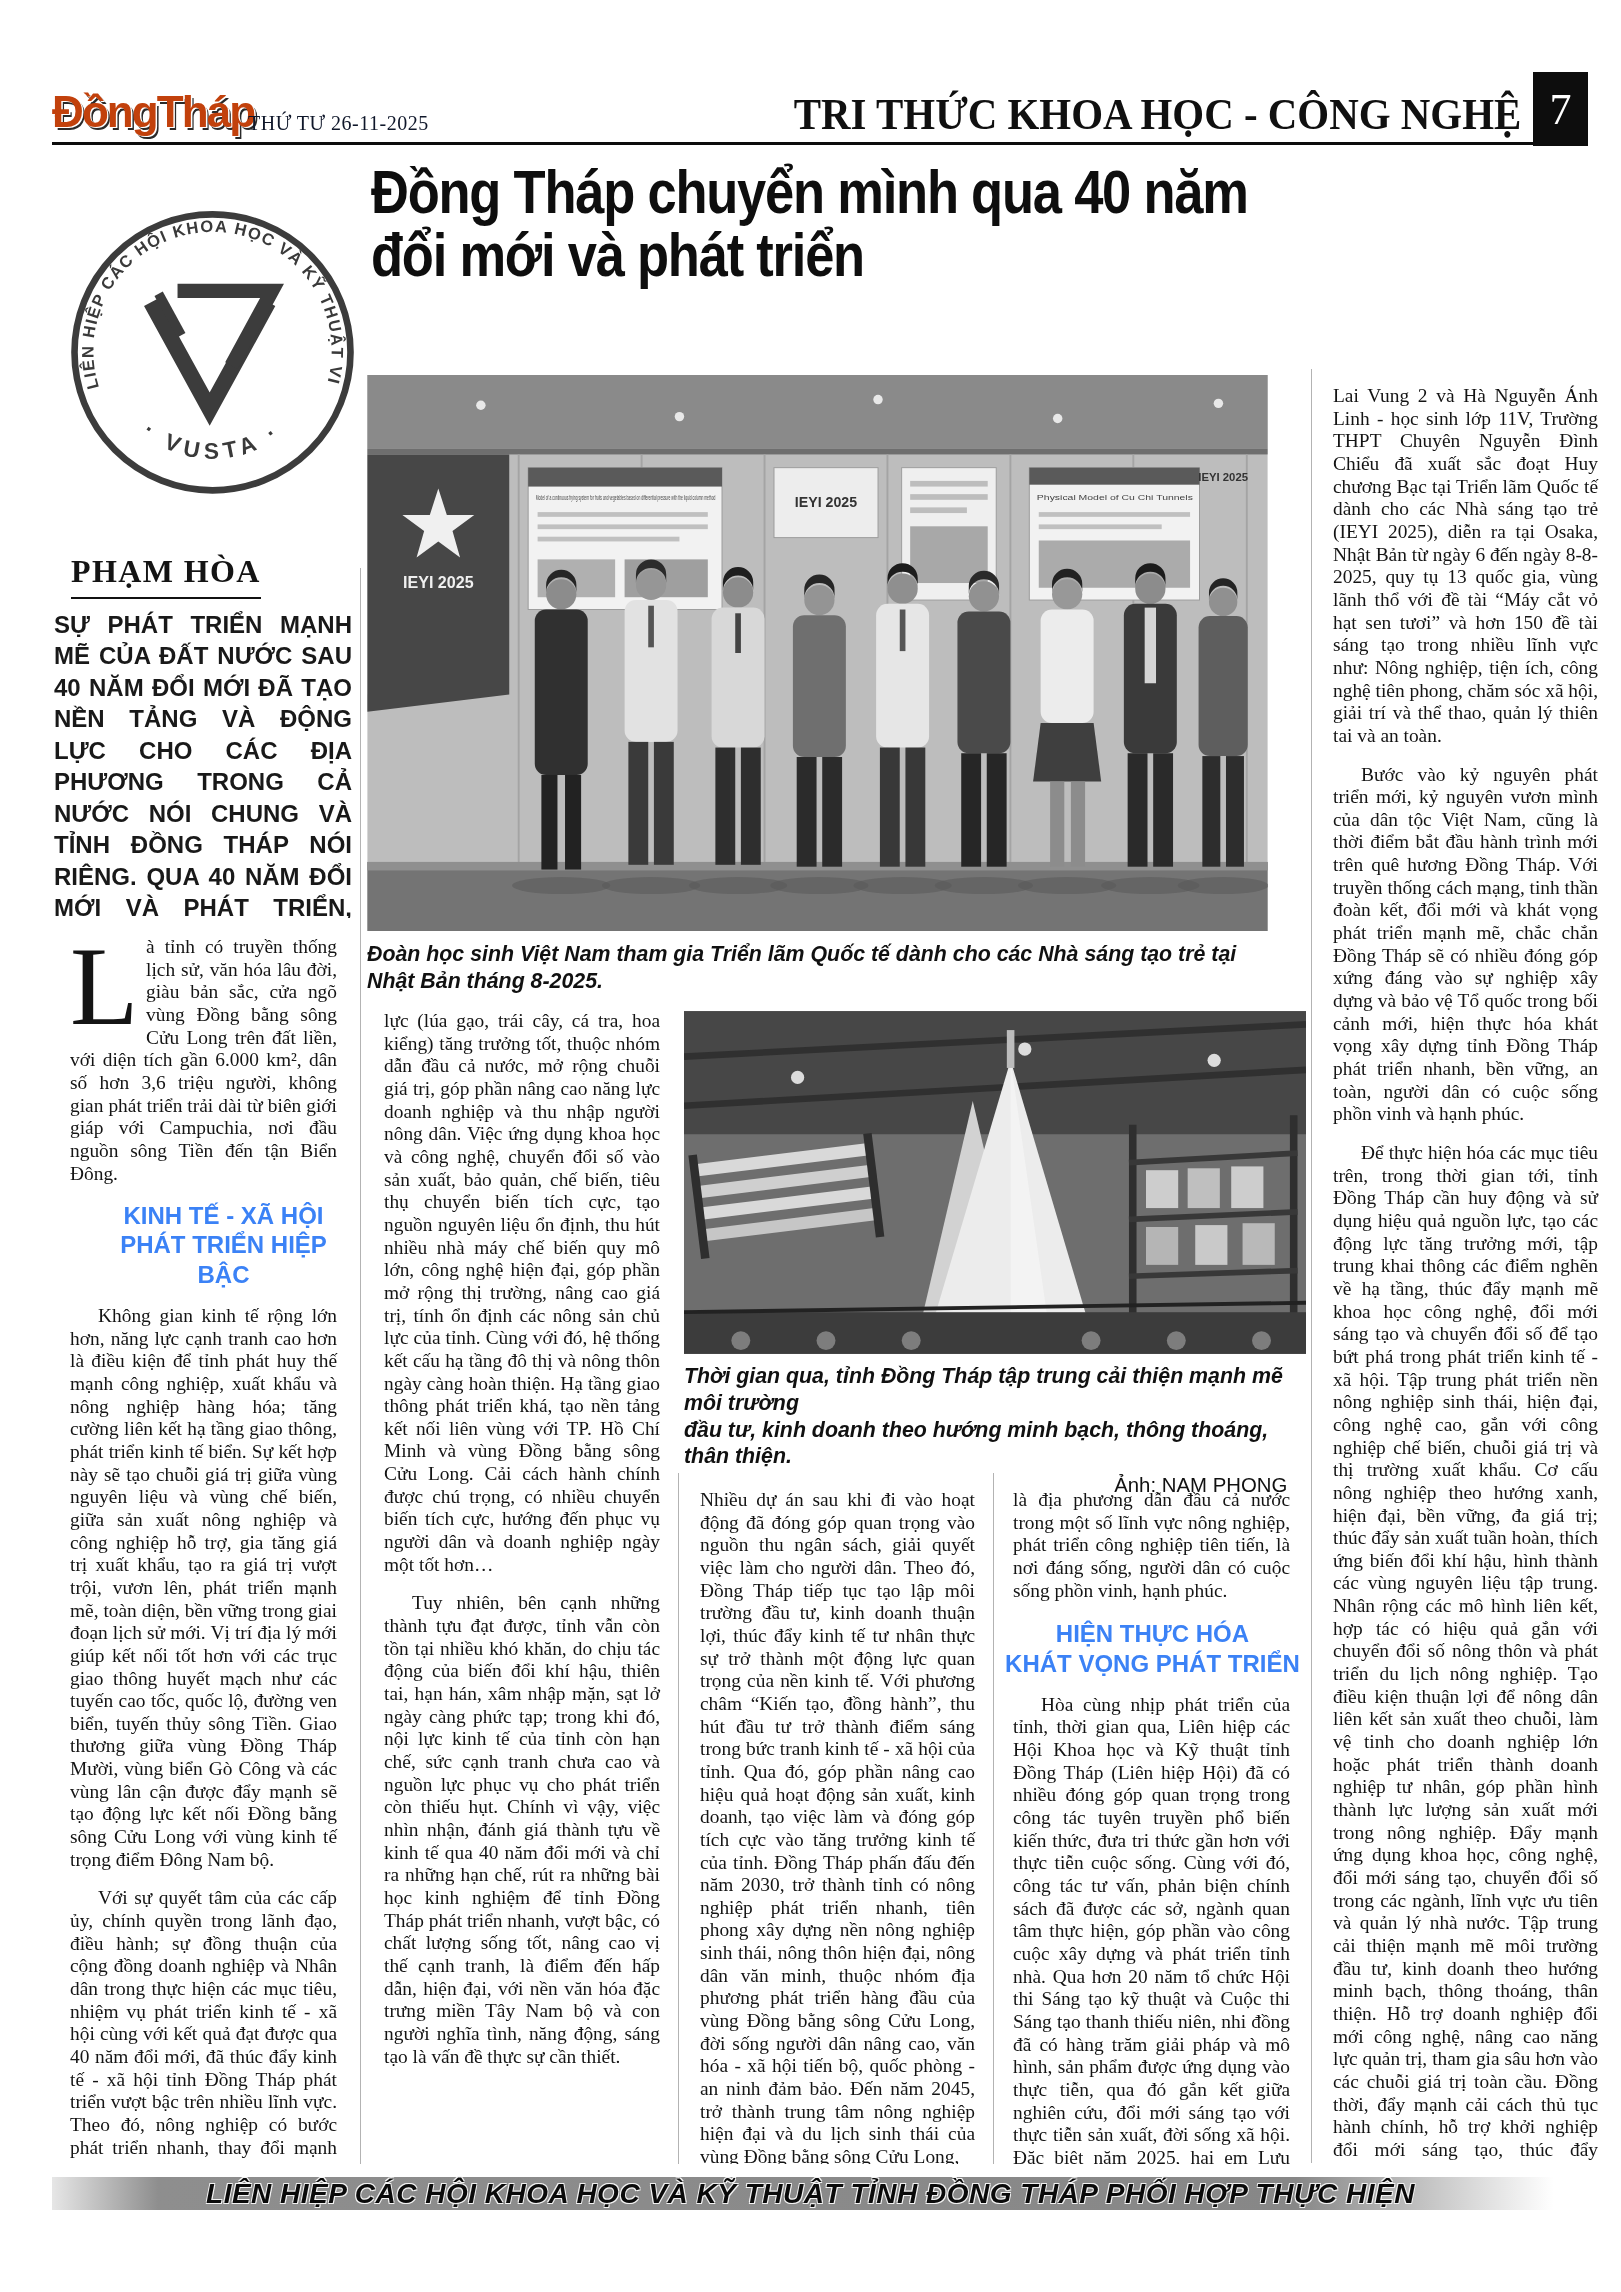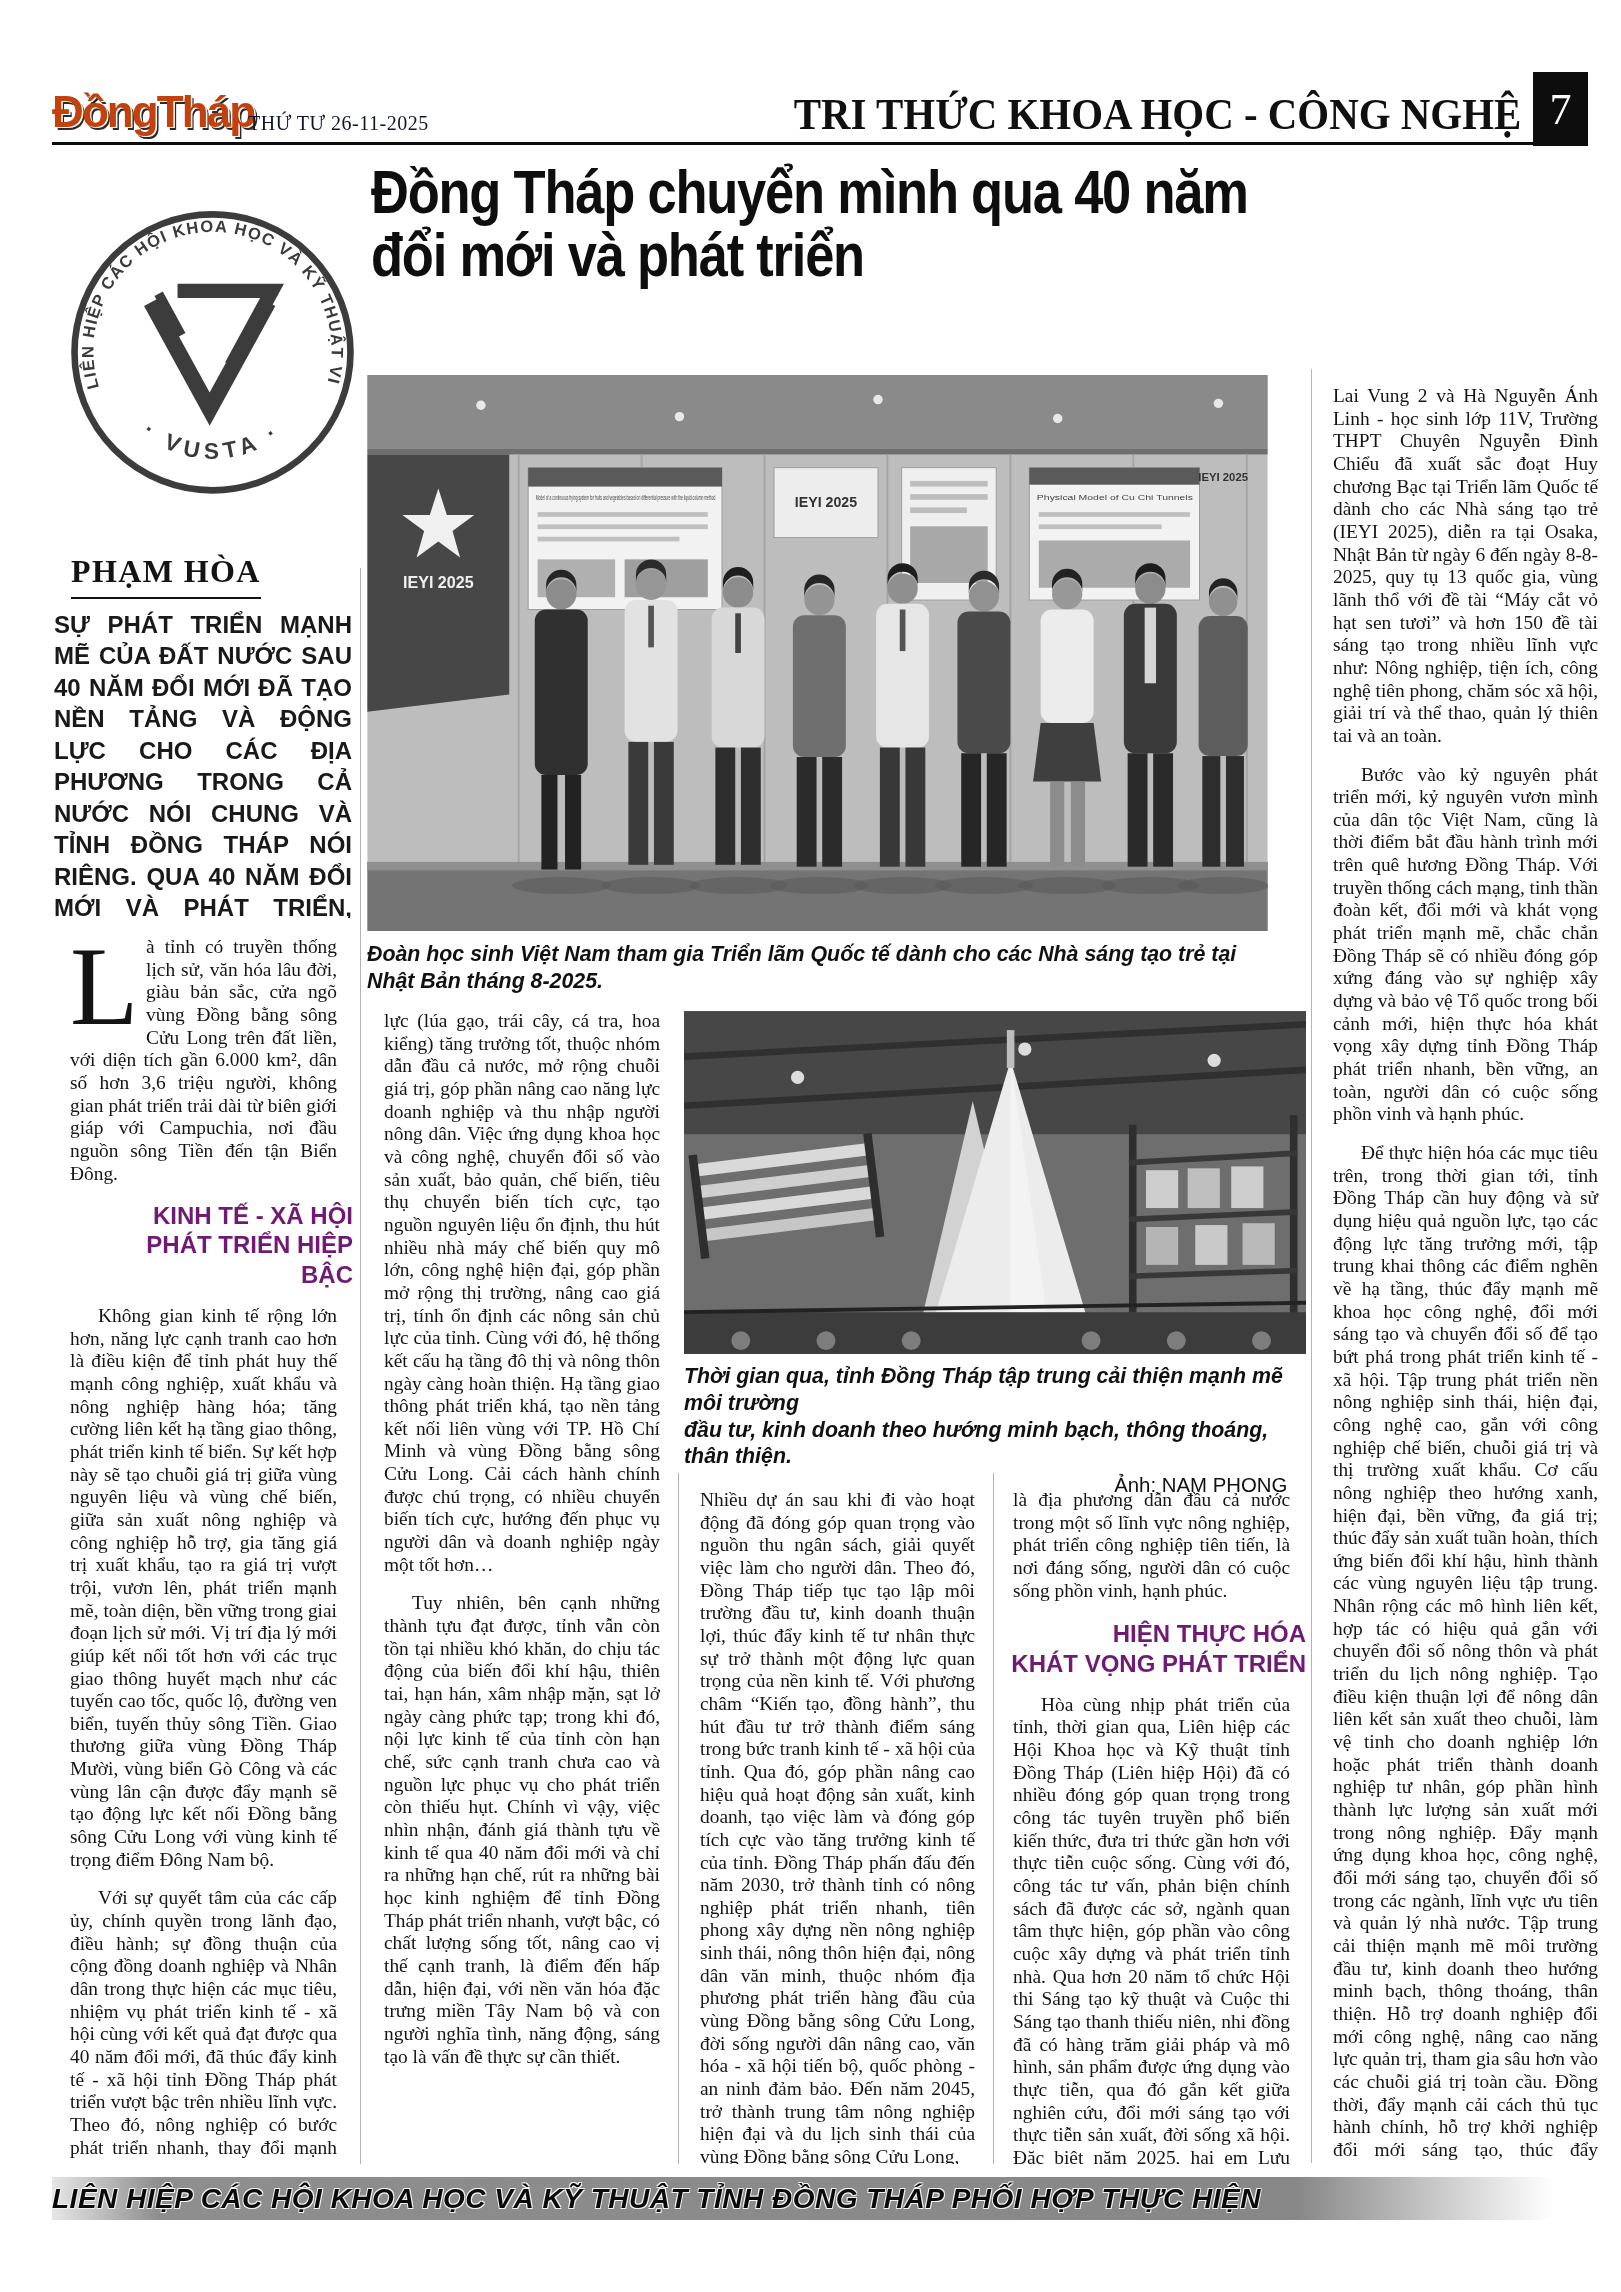--- a/index.html
+++ b/index.html
@@ -28,40 +28,40 @@
     border-bottom:2.8px solid #111;padding-bottom:6.6px;display:inline-block;}
   #lede{left:54px;top:609px;width:298px;height:309px;overflow:hidden;
     font-family:"Liberation Sans","DejaVu Sans",sans-serif;font-weight:700;font-size:24px;
     line-height:1.31;text-align:justify;color:#191919;}
   
   .col{font-size:19.4px;line-height:1.168;text-align:justify;overflow:hidden;}
   .col p{margin:16px;}
   .col p.ind{text-indent:28px;}
   .dropcap{float:left;font-size:112px;line-height:.8;padding:5.7px 7.6px 0 0;font-family:"Liberation Serif",serif;}
   .subhead{font-family:"Liberation Sans","DejaVu Sans",sans-serif;font-weight:700;
-    font-size:24px;line-height:1.22;text-align:right;color:#701a75;}
+    font-size:24px;line-height:1.22;text-align:center;color:#3b82f6;}
   #col1{left:54px;top:920px;width:299px;height:1242px;}
   #col1 .subhead{margin:15px 0 9.5px 40px;}
   #col2{left:368px;top:994px;width:308px;height:1170px;}
   #col3{left:684px;top:1473px;width:307px;height:691px;}
   #col4{left:997px;top:1473px;width:309px;height:691px;}
   #col4 .subhead{margin:17px 0 11.4px 1.9px;}
   #col5{left:1317px;top:369px;width:297px;height:1796px;}
   .vrule{width:0.9px;background:#b3b3b3;}
   
   .photo{display:block;}
   .caption{font-family:"Liberation Sans","DejaVu Sans",sans-serif;font-weight:700;font-style:italic;
     font-size:22px;line-height:1.22;color:#111;transform:scaleX(.97);transform-origin:left top;}
   #caption1{left:367px;top:941px;width:901px;}
   #caption2{left:684px;top:1363px;width:622px;}
   #photo-credit{font-style:normal;font-weight:400;text-align:right;font-size:21px;margin-top:1.9px;}
   
-  #footer-bar{left:52px;top:2177px;width:1517px;height:43px;
+  #footer-bar{left:52px;top:2177px;width:1517px;height:33px;
     background:linear-gradient(90deg,#e6e6e6 0%,#8e8e8e 7%,#878787 82%,#ffffff 99%);
-    display:flex;align-items:center;justify-content:flex-start;}
+    display:flex;align-items:center;justify-content:center;}
   #footer-bar span{font-family:"Liberation Sans","DejaVu Sans",sans-serif;font-weight:800;font-style:italic;
     font-size:28px;letter-spacing:0.5px;color:#0a0a0a;
     text-shadow:0.9px 0.9px 0 #f2f2f2,-0.9px -0.9px 0 #f2f2f2,0.9px -0.9px 0 #f2f2f2,-0.9px 0.9px 0 #f2f2f2;}
 </style>
 </head>
 <body>
 
 <div id="page">
 
   <div class="abs" id="masthead">ĐồngTháp</div>

